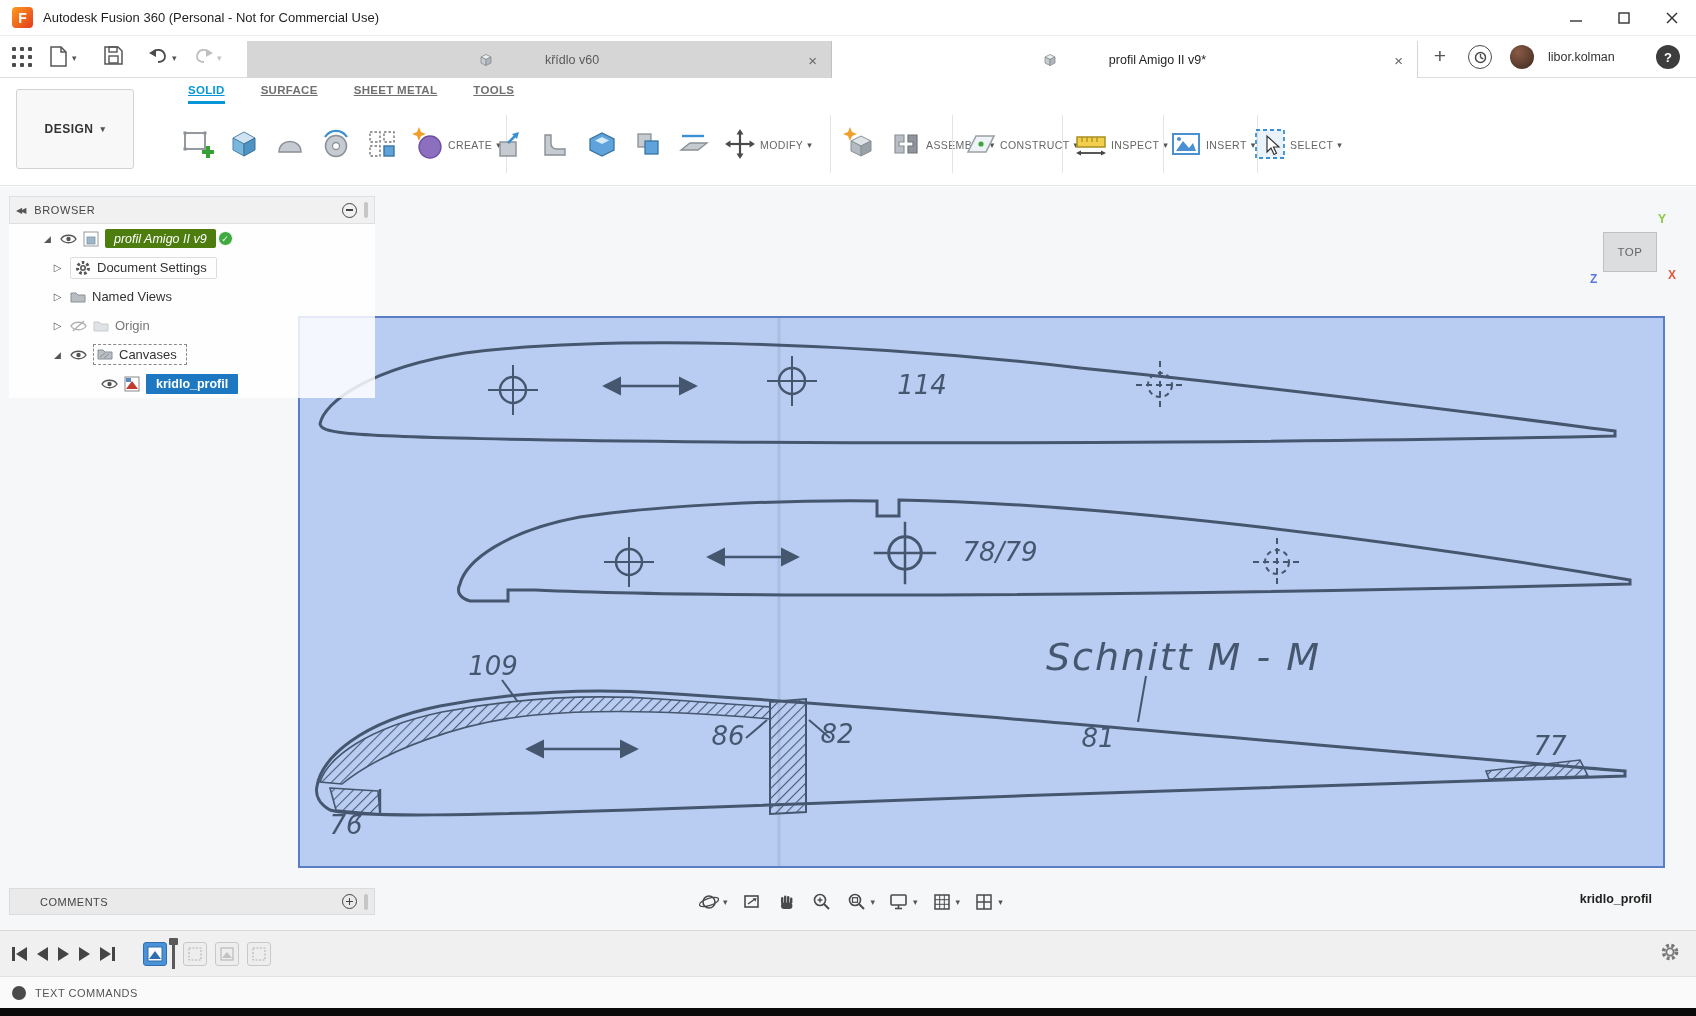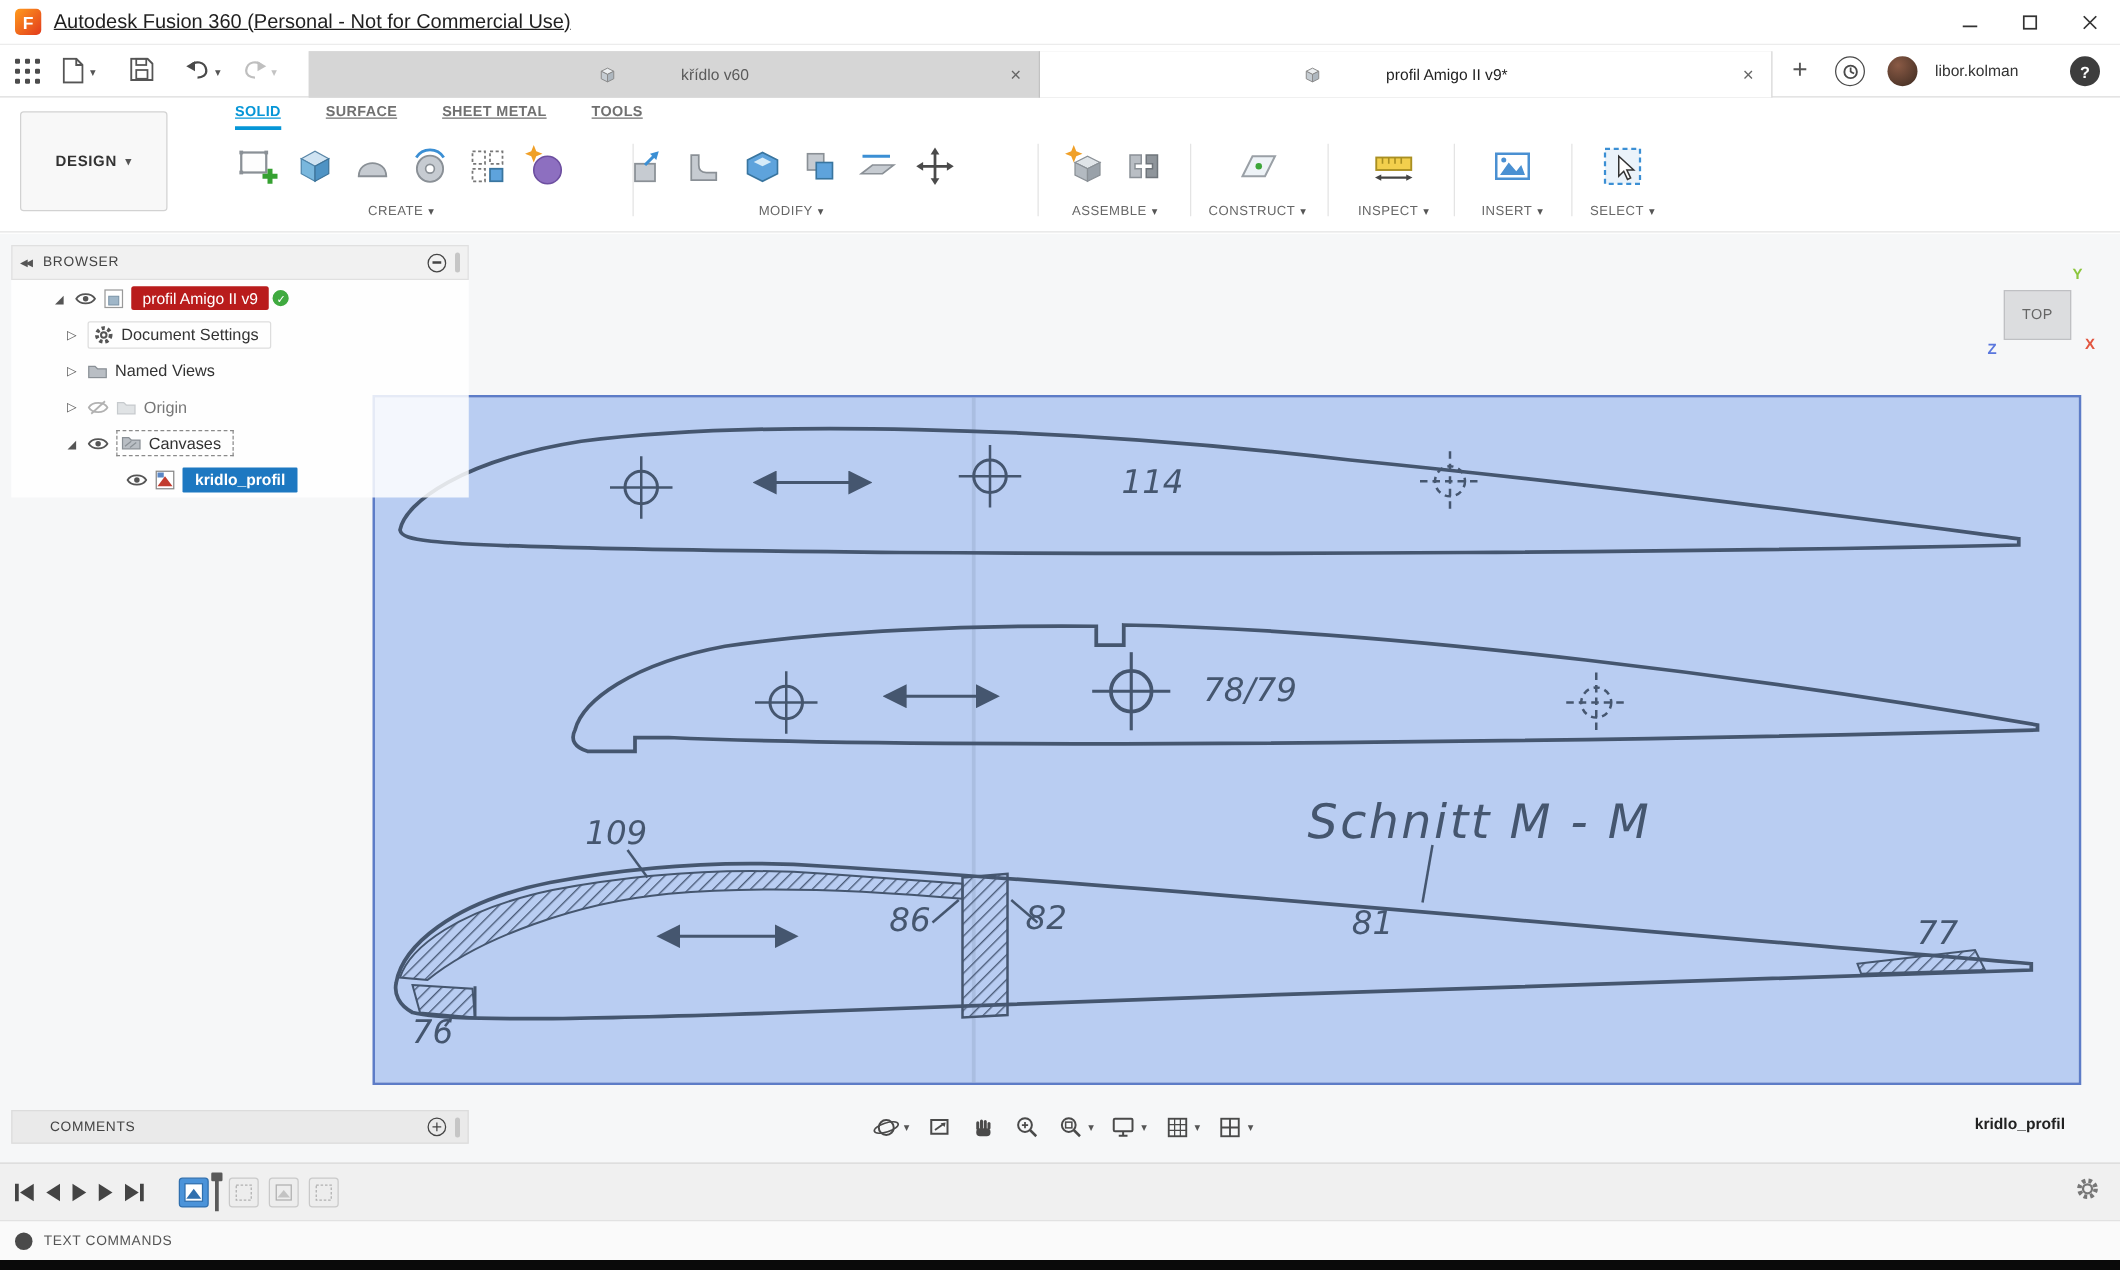--- a/index.html
+++ b/index.html
@@ -2,21 +2,21 @@
 <html><head>
 <meta charset="utf-8">
 <style>
   * { box-sizing: border-box; margin:0; padding:0; }
   body { margin:0; background:#2a2a2a; font-family:"Liberation Sans", sans-serif; }
   .app { position:relative; width:1696px; height:1016px; background:#fff; overflow:hidden; font-family:"Liberation Sans", sans-serif; }
 
   
   .titlebar { position:absolute; top:0; left:0; right:0; height:36px; background:#fff; border-bottom:1px solid #ececec; display:flex; align-items:center; }
   .fusion-logo { width:21px; height:21px; margin-left:12px; border-radius:4px; background:linear-gradient(135deg,#ff9b1d,#e23a1c); color:#fff; font-weight:bold; font-size:14px; display:flex; align-items:center; justify-content:center; }
-  .title-text { margin-left:10px; font-size:16px; color:#1f1f1f;text-decoration:underline; }
+  .title-text { margin-left:10px; font-size:13px; color:#1f1f1f; }
   .win-controls { margin-left:auto; display:flex; height:100%; }
   .win-btn { width:48px; height:100%; display:flex; align-items:center; justify-content:center; }
   .win-btn svg { display:block; }
 
   
   .appbar { position:absolute; top:36px; left:0; right:0; height:42px; background:#fff; border-bottom:1px solid #dcdcdc; }
   .waffle { position:absolute; left:12px; top:11px; width:20px; height:20px; display:grid; grid-template-columns:repeat(3,1fr); gap:3.5px; }
   .waffle i { width:4px; height:4px; background:#4c4c4c; border-radius:1px; }
   .ab-ic { position:absolute; top:10px; }
   .caret { font-size:9px; color:#555; line-height:1; }
@@ -32,21 +32,21 @@
   .round-ic { position:absolute; top:9px; width:24px; height:24px; border-radius:50%; display:flex; align-items:center; justify-content:center; }
   .username { position:absolute; left:1548px; top:0; height:42px; display:flex; align-items:center; font-size:12.5px; color:#333; }
   .help-ic { background:#3d3d3d; color:#fff; font-size:13px; font-weight:bold; }
 
   
   .ribbon { position:absolute; top:79px; left:0; right:0; height:107px; background:#fff; border-bottom:1px solid #e4e4e4; }
   .design-btn { position:absolute; left:16px; top:10px; width:118px; height:80px; border:1px solid #d2d2d2; border-radius:3px; background:#f8f8f8; display:flex; align-items:center; justify-content:center; gap:7px; font-size:12px; font-weight:bold; color:#333; letter-spacing:.5px; }
   .ws-tabs { position:absolute; left:188px; top:0; height:25px; display:flex; gap:36px; align-items:flex-end; }
   .ws-tab { font-size:11.5px; font-weight:bold; color:#707070; letter-spacing:.3px; padding-bottom:5px; border-bottom:3px solid transparent;text-decoration:underline; }
   .ws-tab.active { color:#0696d7; border-bottom-color:#0696d7; }
-  .rgroup { position:absolute; top:26px; height:78px; display:flex; flex-direction:column; align-items:center; }
+  .rgroup { position:absolute; top:26px; height:78px; display:flex; flex-direction:row; align-items:center; }
   .rgroup .icons { display:flex; align-items:center; gap:6px; height:56px; }
   .ricon { width:40px; height:46px; display:flex; align-items:center; justify-content:center; border-radius:3px; }
   .glabel { margin-top:2px; font-size:10.5px; color:#666; letter-spacing:.4px; display:flex; align-items:center; gap:4px; }
   .rsep { position:absolute; top:36px; width:1px; height:58px; background:#e4e4e4; }
 
   
   .viewport { position:absolute; top:187px; left:0; right:0; height:743px; background:#f6f7f8; }
   .canvas-img { position:absolute; left:300px; top:318px; width:1363px; height:548px; background:#b9cdf2; outline:2px solid #5d7cc7; }
   .canvas-img svg { display:block; width:100%; height:100%; }
   .dnum { font-family:"DejaVu Sans", sans-serif; font-style:italic; font-size:26px; fill:#45566f; }
@@ -57,21 +57,21 @@
   .panel-header { height:28px; background:rgba(240,240,240,.92); border:1px solid #e0e0e0; display:flex; align-items:center; padding:0 6px; }
   .collapse-g { font-size:8px; color:#555; letter-spacing:-2px; margin-right:10px; }
   .panel-title { font-size:11px; color:#444; letter-spacing:.6px; }
   .circ { width:15px; height:15px; border:1.6px solid #444; border-radius:50%; position:relative; margin-left:auto; }
   .circ::before { content:""; position:absolute; left:3px; right:3px; top:50%; height:1.6px; margin-top:-.8px; background:#444; }
   .circ.plus::after { content:""; position:absolute; top:3px; bottom:3px; left:50%; width:1.6px; margin-left:-.8px; background:#444; }
   .grip { width:4px; height:16px; background:#c6c6c6; border-radius:2px; margin-left:7px; }
   .trow { height:29px; display:flex; align-items:center; gap:6px; }
   .exp { width:13px; text-align:center; font-size:10px; color:#555; }
   .exp.open { font-size:9px; }
-  .rootlabel { background:#b91c1c; color:#fff; padding:2.5px 9px; border-radius:2px; font-size:12.5px; }
+  .rootlabel { background:#4d7c0f; color:#fff; padding:2.5px 9px; border-radius:2px; font-size:12.5px;font-style:italic; }
   .checkbadge { width:15px; height:15px; border-radius:50%; background:#3faa3f; color:#fff; font-size:9px; display:flex; align-items:center; justify-content:center; margin-left:-4px; border:1.5px solid #fff; }
   .hoverbox { display:flex; align-items:center; gap:6px; border:1px solid #ddd; padding:2px 9px 2px 4px; border-radius:2px; }
   .dashedbox { display:flex; align-items:flex-start; gap:6px; border:1px dashed #8a8a8a; padding:2px 9px 2px 3px; }
   .bluelabel { background:#1d78c1; color:#fff; padding:3px 10px; font-size:12.5px; font-weight:bold; border-radius:1px; }
   .dimrow { color:#777; }
 
   
   .viewcube { position:absolute; left:1590px; top:210px; width:102px; height:82px; }
   .vc-face { position:absolute; left:13px; top:22px; width:54px; height:40px; background:#dcdddf; border:1px solid #bfc0c3; display:flex; align-items:center; justify-content:center; font-size:11.5px; color:#666; letter-spacing:.5px; }
   .vc-axis { position:absolute; font-size:12px; font-weight:bold; }

